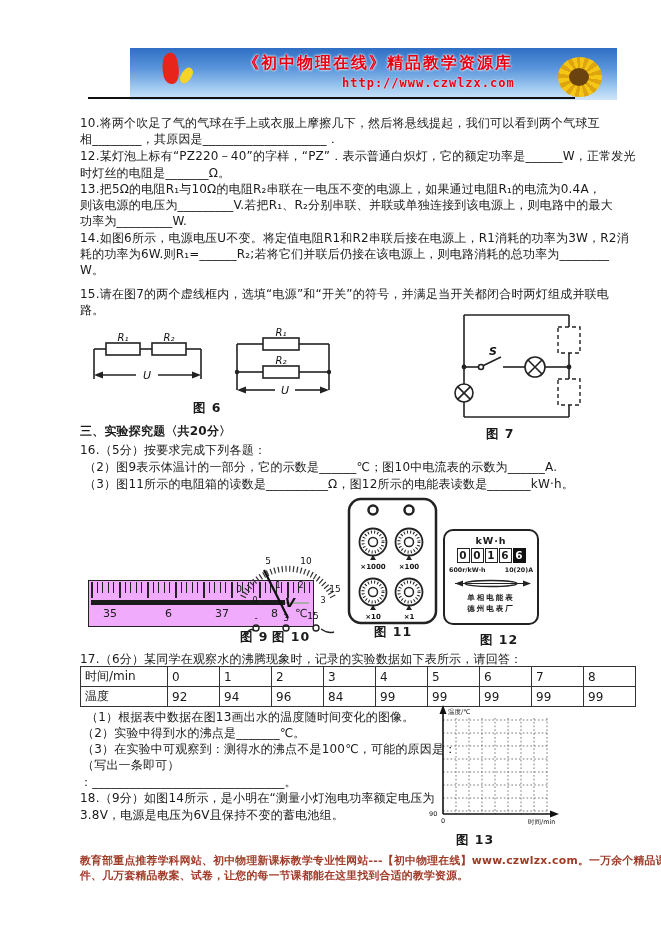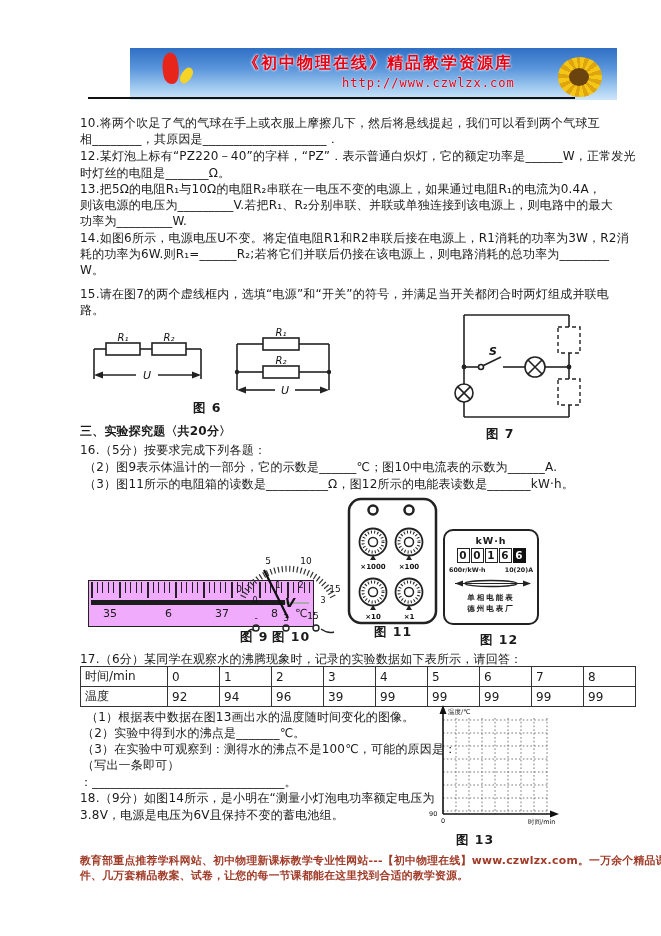--- a/index.html
+++ b/index.html
@@ -7,21 +7,21 @@
         font-family:"DejaVu Sans","Liberation Sans",sans-serif;color:#1a1a1a;}
   
   .banner{position:absolute;left:88px;top:48px;width:487px;height:52px;overflow:hidden;
           background:linear-gradient(180deg,#2f6fc4 0%,#5b96dc 40%,#9ec8ef 75%,#cfe6fa 100%);margin-left:42px;}
   .flame-red{position:absolute;left:32px;top:5px;width:17px;height:31px;background:#e8251a;
              border-radius:65% 35% 55% 45%/75% 25% 70% 30%;transform:rotate(-14deg);}
   .flame-yellow{position:absolute;left:51px;top:19px;width:11px;height:17px;background:#f5d327;
              border-radius:60% 40% 60% 40%/70% 30% 70% 30%;transform:rotate(18deg);}
   .banner-title{position:absolute;left:113px;top:5px;font-size:16px;font-weight:bold;color:#e60012;
              letter-spacing:2px;white-space:nowrap;text-shadow:0 0 2px #fff,0 0 3px #fff;}
-  .banner-url{position:absolute;left:212px;top:28px;font-size:12px;font-weight:normal;color:#e60012;
+  .banner-url{position:absolute;left:212px;top:28px;font-size:12px;font-weight:bold;color:#e60012;
              font-family:"DejaVu Sans Mono","Liberation Mono",monospace;letter-spacing:1px;
              text-shadow:0 0 2px #fff;}
   .sunflower{position:absolute;left:428px;top:9px;width:44px;height:40px;border-radius:50%;
              background:repeating-conic-gradient(#f4c616 0 14deg,#dfa50e 14deg 28deg);}
   .sunflower::after{content:"";position:absolute;left:11px;top:11px;width:20px;height:18px;
              border-radius:50%;background:#6b430f;}
   .divider{position:absolute;left:88px;top:97px;width:487px;height:2px;background:#111;}
   
   .tline{position:absolute;left:80px;font-size:12px;line-height:14px;white-space:nowrap;letter-spacing:0.2px;}
   .figcap{position:absolute;font-size:12.5px;font-weight:bold;letter-spacing:1px;}
@@ -267,21 +267,21 @@
       <td class="cn">5</td>
       <td class="cn">6</td>
       <td class="cn">7</td>
       <td class="cn">8</td>
     </tr>
     <tr>
       <td class="c0">温度</td>
       <td class="cn">92</td>
       <td class="cn">94</td>
       <td class="cn">96</td>
-      <td class="cn">39</td>
+      <td class="cn">84</td>
       <td class="cn">99</td>
       <td class="cn">99</td>
       <td class="cn">99</td>
       <td class="cn">99</td>
       <td class="cn">99</td>
     </tr>
   </tbody>
     </table>
 
   <div class="tline" style="top:710px;left:86px">（1）根据表中数据在图13画出水的温度随时间变化的图像。</div>

